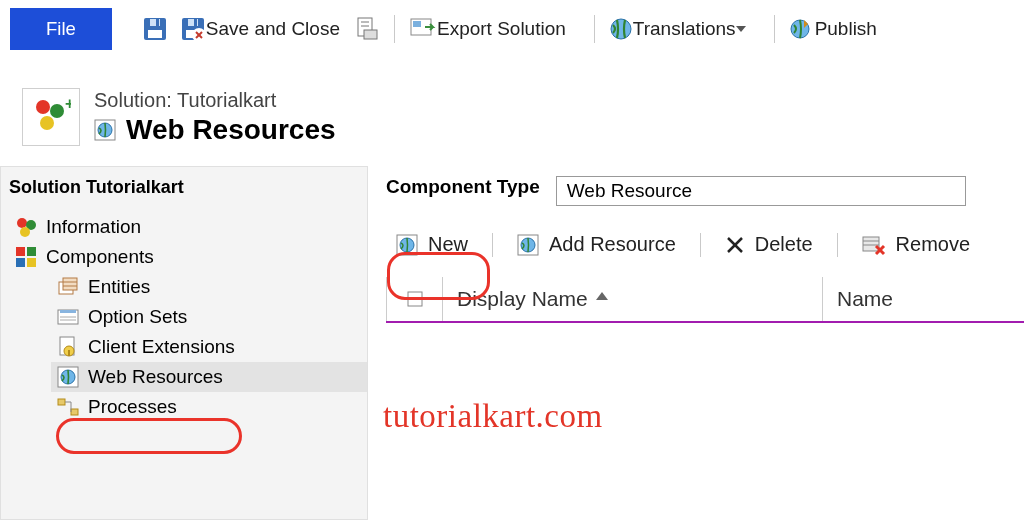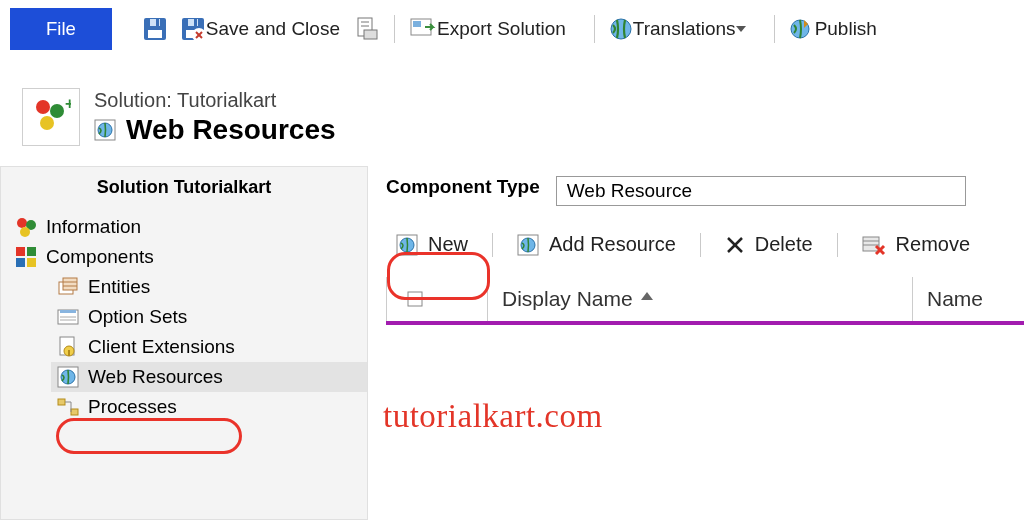--- a/index.html
+++ b/index.html
@@ -14,36 +14,36 @@
   
   .header-row { display: flex; align-items: flex-start; padding: 30px 0 0 22px; }
   .big-icon-wrap { width: 58px; height: 58px; border: 1px solid #cfcfcf; display: flex; align-items: center; justify-content: center; background: #fff; margin-right: 14px; }
   .header-text .sub { font-size: 20px; color: #444; line-height: 1.2; }
   .header-text .title-row { display: flex; align-items: center; gap: 10px; margin-top: 2px; }
   .header-text .title { font-size: 28px; font-weight: bold; }
   
   .body-row { display: flex; margin-top: 20px; height: calc(100% - 176px); }
   
   .sidebar { width: 368px; background: #f4f4f4; border: 1px solid #e0e0e0; padding: 4px 0 0 0; overflow: hidden; }
-  .sidebar-title { font-weight: bold; font-size: 18px; padding: 6px 8px 14px 8px; text-align: center; }
+  .sidebar-title { font-weight: bold; font-size: 18px; padding: 6px 8px 14px 8px; }
   .tree { padding-left: 8px; }
   .tree-item { display: flex; align-items: center; gap: 9px; padding: 4px 6px; font-size: 19px; color: #000000; position: relative; }
   .tree-item.indent { margin-left: 42px; }
   .tree-item.selected { background: #e3e3e3; }
   
   .main { flex: 1; padding: 10px 0 0 18px; position: relative; }
   .comp-type-row { display: flex; gap: 16px; font-size: 19px; }
   .comp-type-label { font-weight: bold; }
   .comp-type-field { border: 1px solid #999; padding: 3px 12px 3px 10px; min-width: 410px; font-size: 19px; }
   
   .action-bar { display: flex; align-items: center; margin-top: 24px; }
   .ab-item { display: flex; align-items: center; gap: 10px; font-size: 20px; color: #222; padding: 3px 10px; }
   .ab-sep { width: 1px; height: 24px; background: #c9c9c9; margin: 0 14px; }
   
-  .table-head { display: flex; margin-top: 18px; border-bottom: 4px solid #a21caf; gap: 45px; }
+  .table-head { display: flex; margin-top: 18px; border-bottom: 2px solid #a21caf; }
   .th-chk { width: 56px; display: flex; align-items: center; justify-content: center; padding: 10px 0; border-left: 1px solid #ccc; }
   .th-col { display: flex; align-items: center; gap: 8px; font-size: 21px; color: #333; padding: 10px 0 10px 14px; border-left: 1px solid #ccc; }
   .th-col.col1 { width: 380px; }
   .th-col.col2 { flex: 1; }
   
   .watermark { position: absolute; left: 383px; top: 398px; color: #e33528; font-family: Georgia, 'Times New Roman', serif; font-size: 33px; letter-spacing: .5px; }
   
   .highlight-ring { position: absolute; border: 3px solid #ea332a; border-radius: 18px; pointer-events: none; }
   
   

